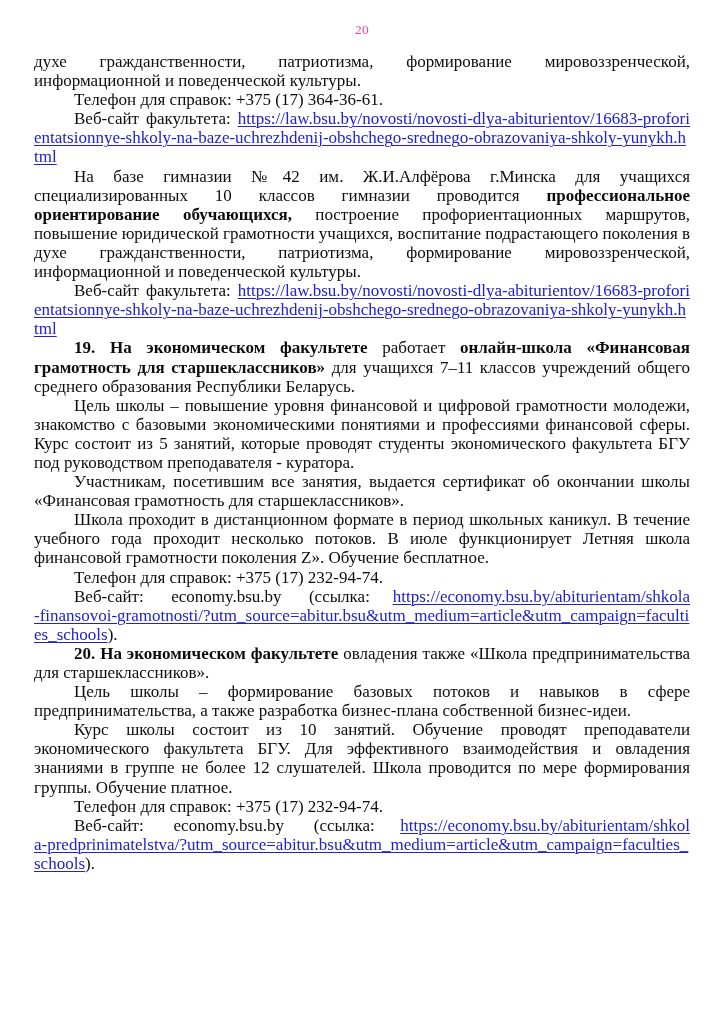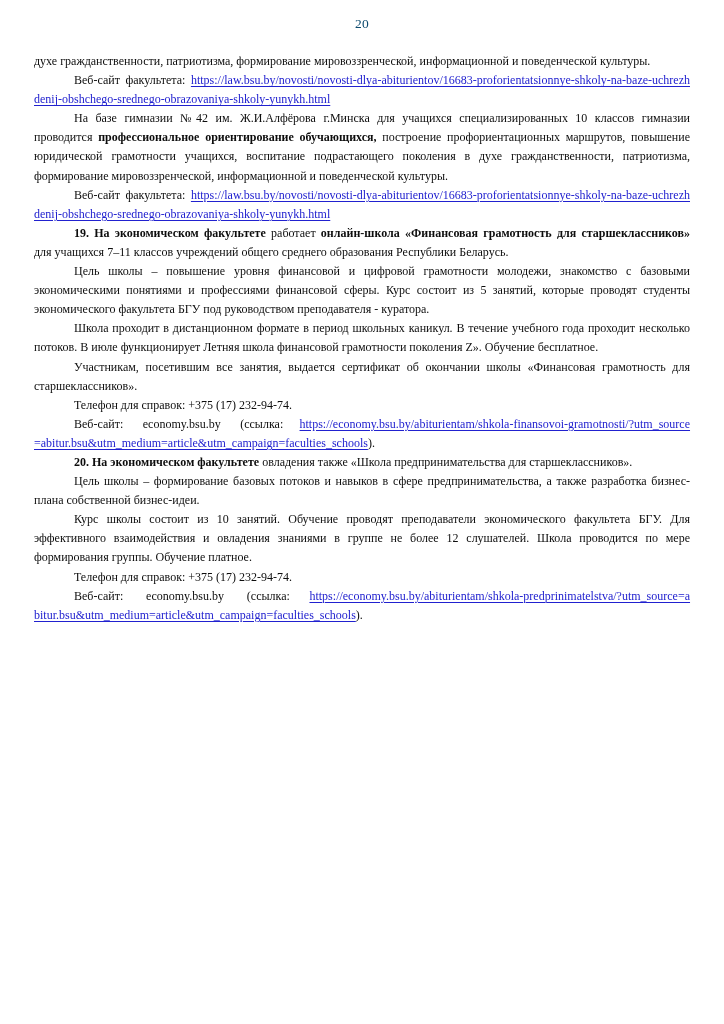--- a/index.html
+++ b/index.html
@@ -19,34 +19,34 @@
     position: relative;
     width: 724px;
     height: 1024px;
     background: #ffffff;
     box-sizing: border-box;
   }
   .page-number {
     text-align: center;
     font-size: 13.5px;
     line-height: 16px;
-    padding-top: 16px;
-    color: #0c4a6e;
+    padding-top: 22px;
+    color: #ec4899;
     letter-spacing: 0.2px;
   }
   .body-block {
     position: absolute;
     left: 34px;
     top: 52px;
     width: 656px;
   }
   p.para {
     margin: 0;
     padding: 0;
-    font-size: 12px;
+    font-size: 17px;
     line-height: 19.1px;
     text-align: justify;
     text-justify: inter-word;
     text-indent: 0;
     color: #0d0d0d;
     word-spacing: 0px;
     hyphens: none;
   }
   p.indent {
     text-indent: 40px;
@@ -68,35 +68,36 @@
 <body>
 
 <div class="page">
 
   <div class="page-number">20</div>
 
   <div class="body-block">
 
     <p class="para"><span>духе гражданственности, патриотизма, формирование мировоззренческой, информационной и поведенческой культуры.</span></p>
 
+    <p class="para indent"><span>Телефон для справок: +375 (17) 364-36-61.</span></p>
 
     <p class="para indent stretch"><span>Веб-сайт факультета: </span><a class="link" href="#">https://law.bsu.by/novosti/novosti-dlya-abiturientov/16683-proforientatsionnye-shkoly-na-baze-uchrezhdenij-obshchego-srednego-obrazovaniya-shkoly-yunykh.html</a></p>
 
     <p class="para indent"><span>На базе гимназии №42 им. Ж.И.Алфёрова г.Минска для учащихся специализированных 10 классов гимназии проводится </span><b>профессиональное ориентирование обучающихся,</b><span> построение профориентационных маршрутов, повышение юридической грамотности учащихся, воспитание подрастающего поколения в духе гражданственности, патриотизма, формирование мировоззренческой, информационной и поведенческой культуры.</span></p>
 
 
     <p class="para indent stretch"><span>Веб-сайт факультета: </span><a class="link" href="#">https://law.bsu.by/novosti/novosti-dlya-abiturientov/16683-proforientatsionnye-shkoly-na-baze-uchrezhdenij-obshchego-srednego-obrazovaniya-shkoly-yunykh.html</a></p>
 
     <p class="para indent"><b>19. На экономическом факультете</b><span> работает </span><b>онлайн-школа «Финансовая грамотность для старшеклассников»</b><span> для учащихся 7–11 классов учреждений общего среднего образования Республики Беларусь.</span></p>
 
     <p class="para indent"><span>Цель школы – повышение уровня финансовой и цифровой грамотности молодежи, знакомство с базовыми экономическими понятиями и профессиями финансовой сферы. Курс состоит из 5 занятий, которые проводят студенты экономического факультета БГУ под руководством преподавателя - куратора.</span></p>
 
+    <p class="para indent"><span>Участникам, посетившим все занятия, выдается сертификат об окончании школы «Финансовая грамотность для старшеклассников».</span></p>
+
     <p class="para indent"><span>Школа проходит в дистанционном формате в период школьных каникул. В течение учебного года проходит несколько потоков. В июле функционирует Летняя школа финансовой грамотности поколения Z». Обучение бесплатное.</span></p>
-
-    <p class="para indent"><span>Участникам, посетившим все занятия, выдается сертификат об окончании школы «Финансовая грамотность для старшеклассников».</span></p>
 
     <p class="para indent"><span>Телефон для справок: +375 (17) 232-94-74.</span></p>
 
     <p class="para indent stretch"><span>Веб-сайт:</span>&nbsp;&nbsp;&nbsp;&nbsp;&nbsp; <span>economy.bsu.by</span>&nbsp;&nbsp;&nbsp;&nbsp;&nbsp; <span>(ссылка:</span>&nbsp;&nbsp;&nbsp;&nbsp; <a class="link" href="#">https://economy.bsu.by/abiturientam/shkola-finansovoi-gramotnosti/?utm_source=abitur.bsu&amp;utm_medium=article&amp;utm_campaign=faculties_schools</a><span>).</span></p>
 
     <p class="para indent"><b>20. На экономическом факультете</b><span> овладения также «Школа предпринимательства для старшеклассников».</span></p>
 
     <p class="para indent"><span>Цель школы – формирование базовых потоков и навыков в сфере предпринимательства, а также разработка бизнес-плана собственной бизнес-идеи.</span></p>
 
     <p class="para indent"><span>Курс школы состоит из 10 занятий. Обучение проводят преподаватели экономического факультета БГУ. Для эффективного взаимодействия и овладения знаниями в группе не более 12 слушателей. Школа проводится по мере формирования группы. Обучение платное.</span></p>

